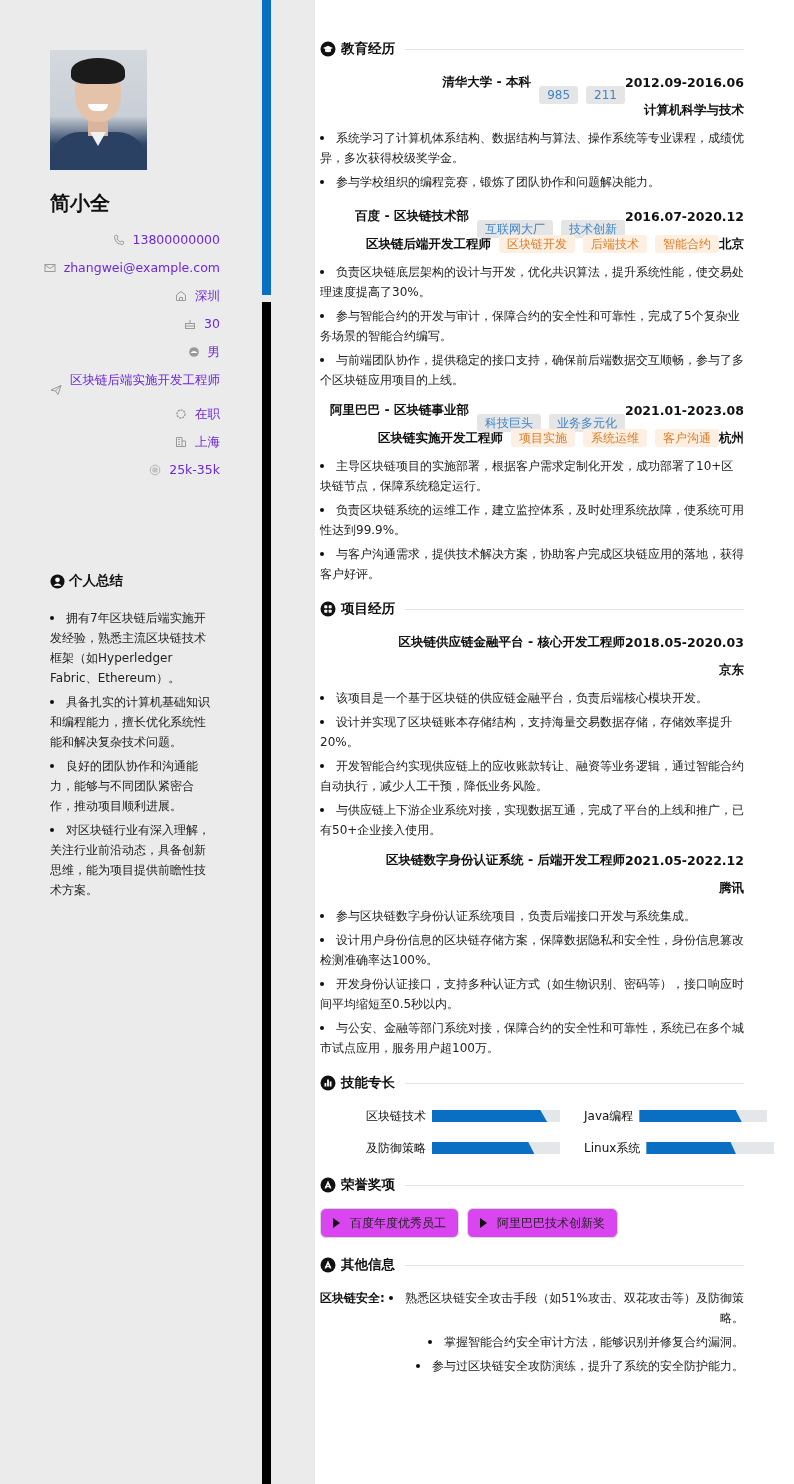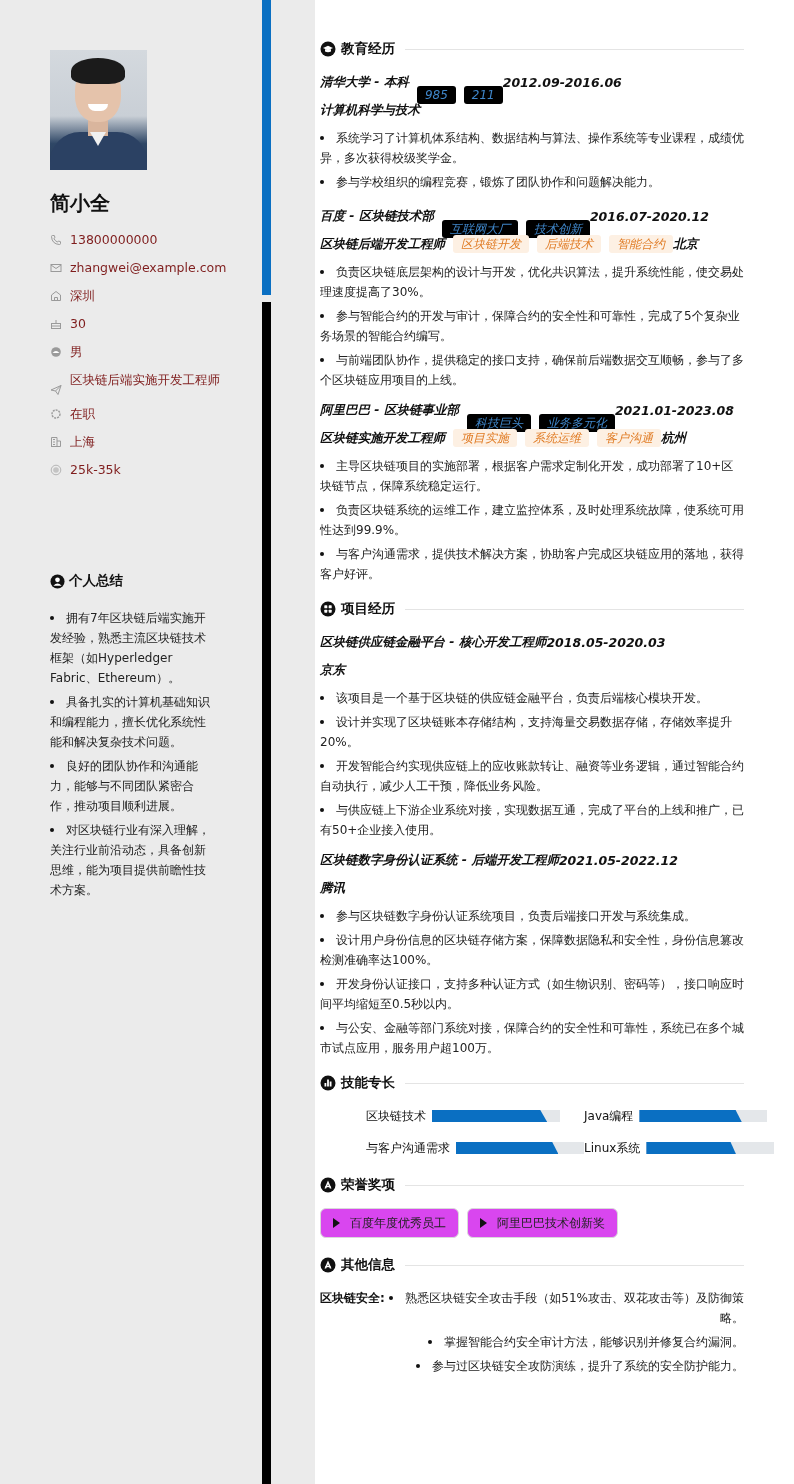--- a/index.html
+++ b/index.html
@@ -15,43 +15,43 @@
   .avatar .head { position: absolute; left: 25px; top: 14px; width: 46px; height: 58px; border-radius: 46% 46% 44% 44%; background: #e5c3ab; }
   .avatar .hair { position: absolute; left: 21px; top: 8px; width: 54px; height: 26px; border-radius: 50% 50% 30% 30%; background: #1b1b1b; }
   .avatar .smile { position: absolute; left: 38px; top: 54px; width: 20px; height: 7px; border-radius: 0 0 10px 10px; background: #ffffff; }
   .avatar .neck { position: absolute; left: 38px; top: 68px; width: 20px; height: 18px; background: #d9b59d; }
   .avatar .shirt { position: absolute; left: 0; top: 82px; width: 97px; height: 40px; background: #2b4163; border-radius: 30px 30px 0 0; }
   .avatar .collar { position: absolute; left: 40px; top: 82px; width: 16px; height: 14px; background: #f0f0f0; clip-path: polygon(0 0, 100% 0, 50% 100%); }
 
   .name { position: absolute; left: 50px; top: 190px; font-size: 20px; font-weight: bold; color: #111; }
 
   .info-list { position: absolute; left: 50px; top: 230px; width: 170px; list-style: none; }
-  .info-item { display: flex; align-items: flex-start; font-size: 12.5px; line-height: 20px; color: #7f1d1d; margin-bottom: 8px; }
+  .info-item { display: flex; align-items: flex-start; font-size: 12.5px; line-height: 20px; color: #6d28d9; margin-bottom: 8px; justify-content: flex-end; }
   .info-item .ico { width: 12px; height: 12px; margin-top: 4px; margin-right: 8px; flex-shrink: 0; color: #9a9a9a; display: inline-flex; align-items: center; justify-content: center; }
   .info-item .ico svg { width: 12px; height: 12px; }
 
   .summary-title { position: absolute; left: 50px; top: 572px; display: flex; align-items: center; font-size: 13.5px; font-weight: bold; color: #111; }
   .summary-title .ico { width: 15px; height: 15px; margin-right: 4px; }
   .summary-list { position: absolute; left: 50px; top: 608px; width: 164px; list-style: none; }
   .summary-list li { font-size: 12px; line-height: 20px; color: #222; margin-bottom: 4px; }
   .bullet-dot { display: inline-block; width: 4px; height: 4px; background: #111; border-radius: 50%; vertical-align: middle; margin-right: 12px; margin-top: -2px; }
 
   
   .main { position: absolute; left: 320px; top: 38px; width: 424px; }
   .section-header { display: flex; align-items: center; height: 22px; margin-bottom: 12px; }
   .section-header .ico { width: 16px; height: 16px; margin-right: 5px; flex-shrink: 0; }
   .section-header .title { font-size: 13.5px; font-weight: bold; color: #111; white-space: nowrap; }
   .section-header .rule { flex: 1; height: 1px; background: #e4e4e4; margin-left: 10px; }
 
-  .row { display: flex; align-items: center; justify-content: flex-start; height: 20px; margin-bottom: 8px; font-style: italic; }
+  .row { display: flex; align-items: center; justify-content: flex-end; height: 20px; margin-bottom: 8px; }
   .row .left { display: flex; align-items: center; }
   .strong { font-size: 12.5px; font-weight: bold; color: #111; white-space: nowrap; }
   .date { font-size: 12.5px; font-weight: bold; color: #111; white-space: nowrap; }
   .tag { font-size: 12px; padding: 1px 8px; border-radius: 3px; margin-left: 8px; white-space: nowrap; line-height: 16px; }
-  .tag.blue { background: #000000; color: #3f86c9; margin-top: 26px; }
+  .tag.blue { background: #e5e5e5; color: #3f86c9; margin-top: 26px; }
   .tag.orange { background: #fdf0e3; color: #e07b24; }
 
   .bullets { list-style: none; margin-bottom: 8px; }
   .bullets li { font-size: 12px; line-height: 20px; color: #222; margin-bottom: 4px; }
 
   .block { margin-bottom: 10px; }
   .section { margin-bottom: 14px; }
 
   .skills { display: grid; grid-template-columns: 218px 206px; row-gap: 12px; margin-bottom: 16px; margin-left: 46px; }
   .skill { display: flex; align-items: center; height: 20px; }
@@ -326,21 +326,21 @@
             <div class="fill" style="width:90%"></div>
           </div>
       </div>
       <div class="skill">
         <span class="label">Java编程</span>
         <div class="track">
             <div class="fill" style="width:80%"></div>
           </div>
       </div>
       <div class="skill">
-        <span class="label">与客户沟通需求</span>
+        <span class="label">及防御策略</span>
         <div class="track">
             <div class="fill" style="width:80%"></div>
           </div>
       </div>
       <div class="skill">
         <span class="label">Linux系统</span>
         <div class="track">
             <div class="fill" style="width:70%"></div>
           </div>
       </div>

